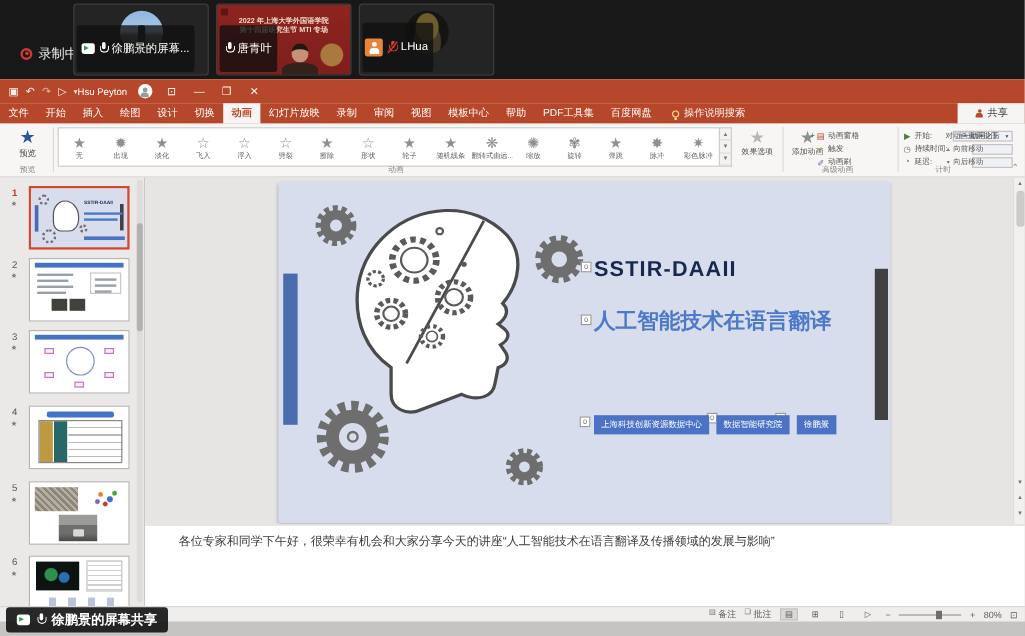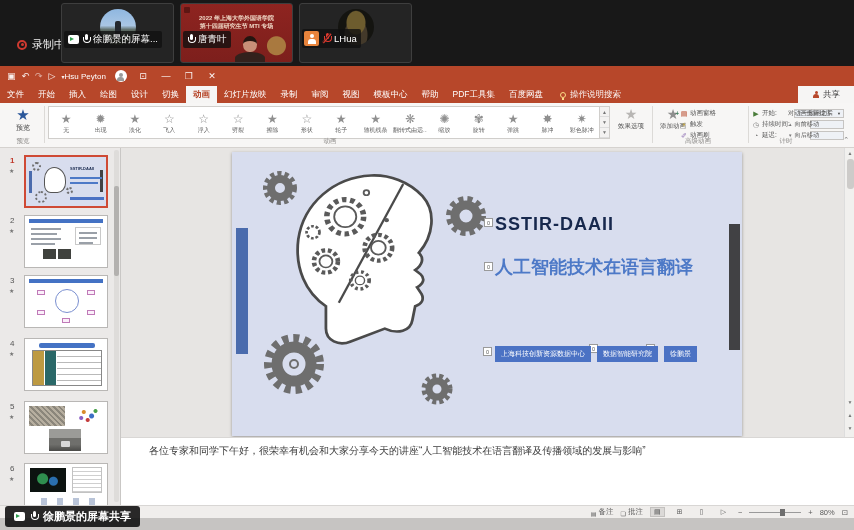--- a/index.html
+++ b/index.html
@@ -7,21 +7,21 @@
   #app{position:relative;width:854px;height:530px;background:#c4c2c0}
 
   
   .vstrip{position:absolute;left:0;top:0;width:854px;height:66px;background:#181818}
   .rec{position:absolute;left:17px;top:37px;display:flex;align-items:center;gap:5px}
   .rec-dot{width:10px;height:10px;border:2px solid #cf3a30;border-radius:50%;position:relative}
   .rec-dot::after{content:"";position:absolute;inset:1.5px;background:#cf3a30;border-radius:50%}
   .rec-label{color:#eee;font-size:11px}
   .tiles{position:absolute;left:61px;top:3px;display:flex;gap:6px}
   .tile{width:113px;height:60px;background:#242424;border:1px solid #3e3e3e;border-radius:3px;position:relative;overflow:hidden}
-  .tile-label{position:absolute;left:2px;bottom:14px;display:flex;align-items:center;gap:3px;background:rgba(15,15,15,.78);border-radius:2px;padding:2px 4px;max-width:105px}
+  .tile-label{position:absolute;left:2px;bottom:2px;display:flex;align-items:center;gap:3px;background:rgba(15,15,15,.78);border-radius:2px;padding:13px 4px;max-width:105px}
   .tile-name{color:#fff;font-size:9.5px;white-space:nowrap;overflow:hidden}
   .av{position:absolute;left:50%;top:5px;transform:translateX(-50%);width:36px;height:36px;border-radius:50%;overflow:hidden}
   .av-photo1{background:linear-gradient(180deg,#8fb7e0 0%,#a9c6e4 46%,#5c6a64 58%,#39402f 100%)}
   .av-photo1::after{content:"";position:absolute;left:15px;top:12px;width:6px;height:17px;background:#23282e;border-radius:2px}
   .av-photo2{background:radial-gradient(circle at 34% 38%,#e4c53a 0 3.5px,rgba(0,0,0,0) 4.5px),radial-gradient(circle at 62% 28%,#e4c53a 0 3px,rgba(0,0,0,0) 4px),radial-gradient(circle at 52% 62%,#cfae2c 0 4.5px,rgba(0,0,0,0) 5.5px),radial-gradient(circle at 26% 66%,#7a8a2e 0 3px,rgba(0,0,0,0) 4px),#1e1d14}
   .av-photo5{background:radial-gradient(ellipse at 50% 38%,#6d5c2e 0 9px,rgba(0,0,0,0) 10px),radial-gradient(ellipse at 50% 72%,#43392a 0 11px,rgba(0,0,0,0) 12px),#141410}
   .av-blue{background:#3d7bf2;display:flex;align-items:center;justify-content:center;color:#fff;font-size:11px;font-weight:bold}
   .redvid{background:radial-gradient(circle at 86% 72%,#a9793f 0 9px,rgba(0,0,0,0) 10px),linear-gradient(180deg,#8e2420 0%,#7d1f1c 100%)}
   .vid-text{position:absolute;left:0;right:0;top:10px;text-align:center;color:#efd6c4;font-size:6px;line-height:8px;font-weight:bold}
   .face{position:absolute;width:14px;height:16px;border-radius:50% 50% 45% 45%;background:#c89078;border-top:5px solid #241510}
@@ -115,21 +115,21 @@
   .s-title{position:absolute;left:263px;top:62px;font-size:18px;font-weight:bold;letter-spacing:1px;color:#17284d}
   .s-sub{position:absolute;left:263px;top:104px;font-size:18px;font-weight:bold;color:#4d79c7;line-height:23px;white-space:nowrap}
   .chips{position:absolute;left:263px;top:194px;display:flex;gap:6px}
   .chip{background:#4b72c4;color:#fff;font-size:7px;padding:3px 6px;white-space:nowrap}
   .abadge{position:absolute;width:9px;height:9px;background:#fff;border:1px solid #9a9a9a;font-size:5.5px;color:#555;text-align:center;line-height:8px}
 
   
   .notes{position:absolute;left:121px;top:371px;width:733px;height:68px;background:#fff;border-top:1px solid #d9d7d5}
   .notes-text{position:absolute;left:28px;top:6px;font-size:10px;color:#3c3c3c;white-space:nowrap;overflow:hidden;width:700px}
   .statusbar{position:absolute;left:0;top:439px;width:854px;height:13px;background:#f0eeec;border-top:1px solid #d8d6d4;display:flex;align-items:center;justify-content:flex-end;gap:7px;padding-right:6px;font-size:7.5px;color:#5a5a5a}
-  .sb-item{display:flex;align-items:flex-end;gap:2px;white-space:nowrap}
+  .sb-item{display:flex;align-items:flex-start;gap:2px;white-space:nowrap}
   .vicon{width:15px;height:10px;display:flex;align-items:center;justify-content:center;font-size:7px;color:#5a5a5a}
   .vicon.active{background:#dbd9d7;border:1px solid #c3c1bf}
   .zoom-track{width:52px;height:1px;background:#9a9a9a;position:relative}
   .zoom-knob{position:absolute;left:60%;top:-3px;width:5px;height:7px;background:#6e6e6e}
 
   
   .m-blue-bar{position:absolute;left:4px;top:3px;right:4px;height:4px;background:#4472c4}
   .m-line{position:absolute;height:1.5px;background:#9aa0a8}
   .t1bg{position:absolute;inset:0;background:#d8ddee}
   .t1gear{position:absolute;border-radius:50%;border:2px dotted #707070}

